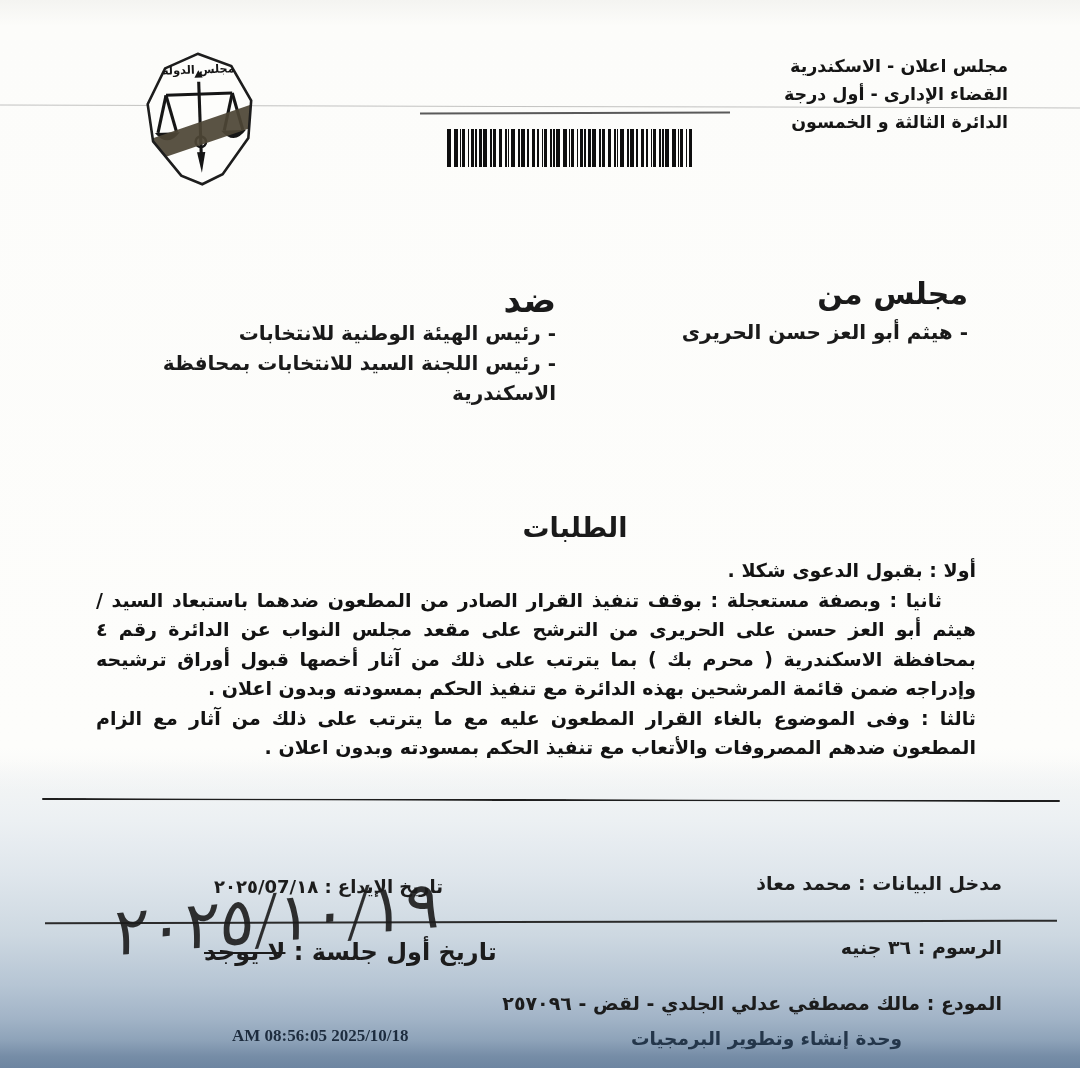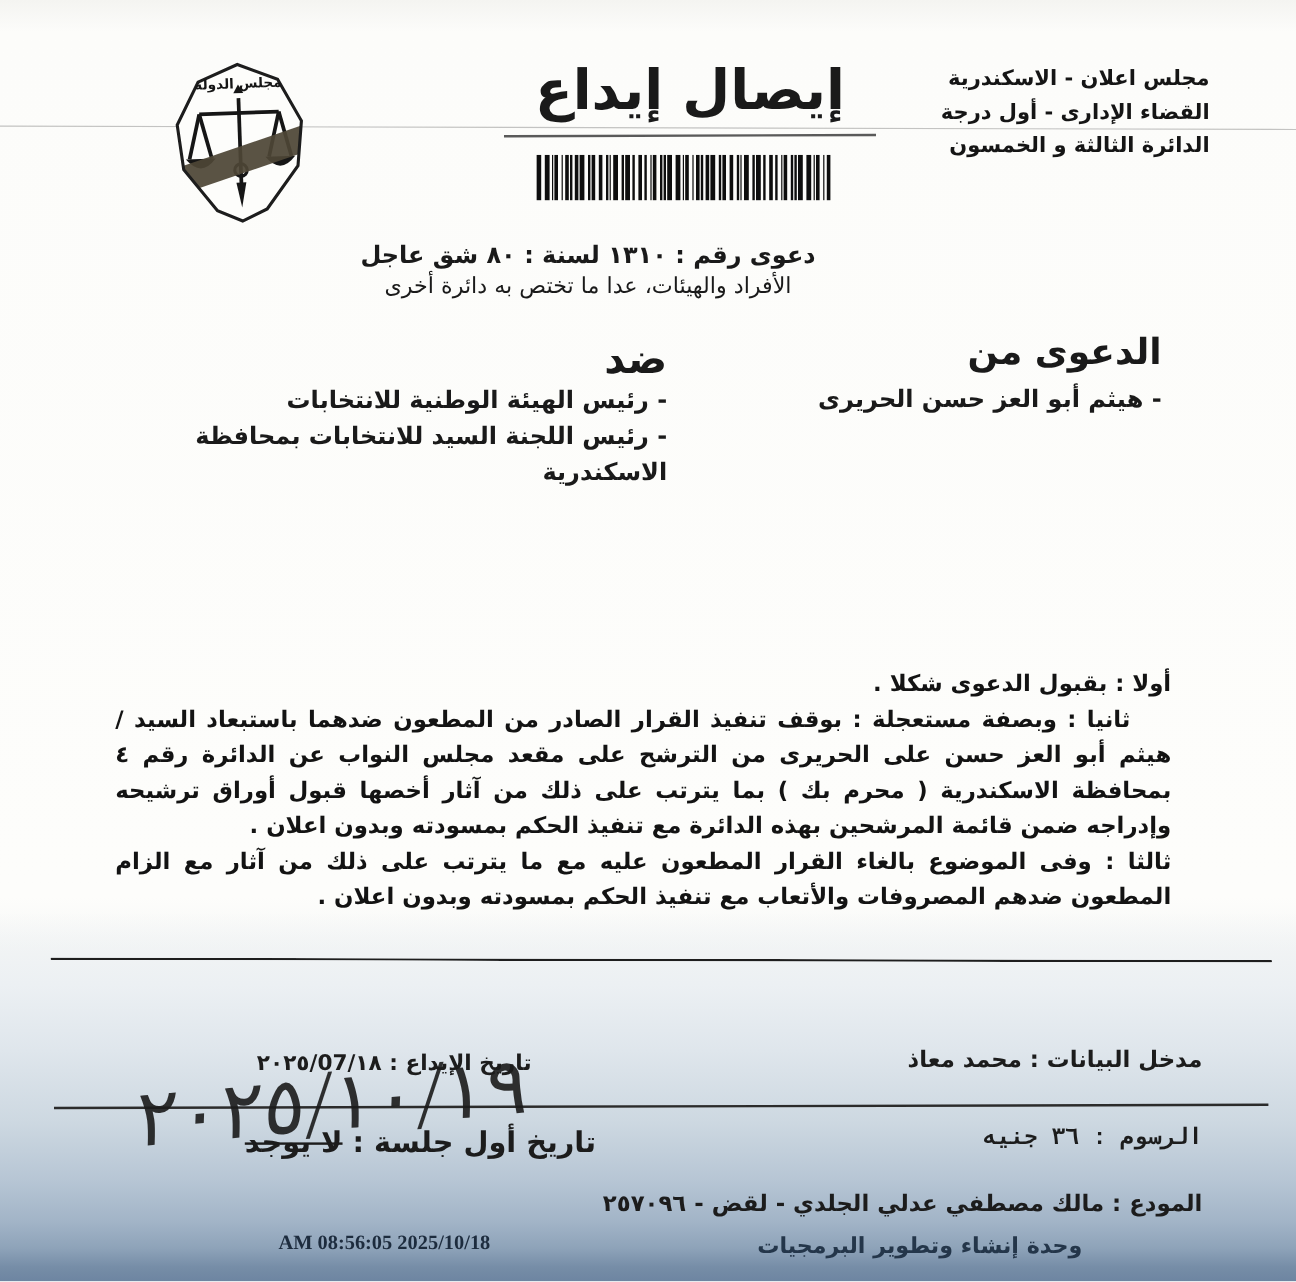--- a/index.html
+++ b/index.html
@@ -42,21 +42,21 @@
   .requests p.indent{text-indent:34px;}
   
   .lower{left:0;top:760px;width:1080px;height:308px;
     background:linear-gradient(180deg,rgba(243,246,247,0) 0px,rgba(233,238,242,.8) 62px,#dfe6ec 115px,#cdd8e1 175px,#b6c5d4 225px,#a2b4c7 258px,#8ea3b9 280px,#768da7 296px,#6d85a1 308px);}
   .sep-line-1{top:799px;left:42px;width:1018px;border-top:2.5px solid #1e1e1e;transform:rotate(.12deg);border-radius:2px;}
   .sep-line-2{top:921px;left:45px;width:1012px;border-top:2px solid #2b2b2b;transform:rotate(-.15deg);}
   
   .field{font-size:19px;font-weight:700;color:#1c1c1c;white-space:nowrap;}
   .f-data-entry{top:872px;right:78px;}
   .f-deposit-date{top:876px;left:214px;font-size:18px;}
-  .f-fees{top:936px;right:78px;font-family:Liberation Mono, monospace;}
+  .f-fees{top:936px;right:78px;}
   .f-first-session{top:938px;left:204px;font-size:24px;}
   .strike{text-decoration:line-through;text-decoration-thickness:2px;}
   .handwriting{top:880px;left:62px;width:430px;text-align:center;font-size:66px;font-weight:300;
     color:#1b1b1b;transform:rotate(-5deg) skewX(-7deg);letter-spacing:3px;opacity:.9;}
   .f-depositor{top:992px;right:78px;}
   
   .footer-unit{top:1028px;right:178px;font-size:18.5px;font-weight:700;color:#24364a;}
   .footer-timestamp{top:1026px;left:232px;direction:ltr;font-family:"Liberation Serif",serif;
     font-size:17px;font-weight:600;color:#1d2c3e;}
 </style>
@@ -89,46 +89,42 @@
         <polygon points="52,26 60,26 56,19"></polygon>
         <polygon points="52,98 60,98 56,118"></polygon>
       </g>
       <circle cx="56" cy="88" r="5" fill="none" stroke="#161616" stroke-width="2.5" clip-path="url(#shieldClip)"></circle>
       <polygon points="0,86 112,52 112,74 0,108" fill="#4d4636" opacity="0.93" clip-path="url(#shieldClip)"></polygon>
       <path d="M56 3 L88 16 L106 50 L102 86 L76 120 L56 129 L36 120 L10 86 L6 50 L24 16 Z" fill="none" stroke="#1d1d1d" stroke-width="2.5"></path>
       <text x="56" y="22" text-anchor="middle" font-size="11" font-weight="bold" fill="#161616">مجلس الدولة</text>
     </svg>
   </div>
 
-  <div class="abs title rtl">إيصال إيداع</div>
   <div class="abs title-underline"></div>
   <div class="abs barcode"><span style="width:4px;margin-right:3px"></span><span style="width:4px;margin-right:2px"></span><span style="width:1px;margin-right:1px"></span><span style="width:3px;margin-right:3px"></span><span style="width:1px;margin-right:2px"></span><span style="width:3px;margin-right:1px"></span><span style="width:2px;margin-right:2px"></span><span style="width:3px;margin-right:1px"></span><span style="width:4px;margin-right:3px"></span><span style="width:2px;margin-right:1px"></span><span style="width:3px;margin-right:3px"></span><span style="width:3px;margin-right:3px"></span><span style="width:2px;margin-right:1px"></span><span style="width:1px;margin-right:2px"></span><span style="width:4px;margin-right:3px"></span><span style="width:2px;margin-right:1px"></span><span style="width:4px;margin-right:2px"></span><span style="width:2px;margin-right:3px"></span><span style="width:3px;margin-right:2px"></span><span style="width:2px;margin-right:3px"></span><span style="width:1px;margin-right:1px"></span><span style="width:3px;margin-right:3px"></span><span style="width:2px;margin-right:1px"></span><span style="width:2px;margin-right:1px"></span><span style="width:4px;margin-right:3px"></span><span style="width:4px;margin-right:2px"></span><span style="width:1px;margin-right:1px"></span><span style="width:3px;margin-right:3px"></span><span style="width:1px;margin-right:2px"></span><span style="width:3px;margin-right:1px"></span><span style="width:2px;margin-right:2px"></span><span style="width:3px;margin-right:1px"></span><span style="width:4px;margin-right:3px"></span><span style="width:2px;margin-right:1px"></span><span style="width:3px;margin-right:3px"></span><span style="width:3px;margin-right:3px"></span><span style="width:2px;margin-right:1px"></span><span style="width:1px;margin-right:2px"></span><span style="width:4px;margin-right:3px"></span><span style="width:2px;margin-right:1px"></span><span style="width:4px;margin-right:2px"></span><span style="width:2px;margin-right:3px"></span><span style="width:3px;margin-right:2px"></span><span style="width:2px;margin-right:3px"></span><span style="width:1px;margin-right:1px"></span><span style="width:3px;margin-right:3px"></span><span style="width:2px;margin-right:1px"></span><span style="width:2px;margin-right:1px"></span><span style="width:4px;margin-right:3px"></span><span style="width:4px;margin-right:2px"></span><span style="width:1px;margin-right:1px"></span><span style="width:3px;margin-right:3px"></span><span style="width:1px;margin-right:2px"></span><span style="width:3px;margin-right:1px"></span></div>
 
   <div class="abs court rtl">
     <div>مجلس اعلان - الاسكندرية</div>
     <div>القضاء الإدارى - أول درجة</div>
     <div>الدائرة الثالثة و الخمسون</div>
   </div>
 
-  <div class="abs case rtl">
-    <div class="case-line1">دعوى رقم : ١٣١٠ لسنة : ٨٠ شق عاجل</div>
-    <div class="case-line2">الأفراد والهيئات، عدا ما تختص به دائرة أخرى</div>
-  </div>
 
   <div class="abs filed rtl">
-    <div class="filed-heading">الدعوى من</div>
+    <div class="filed-heading">مجلس من</div>
     <div class="filed-name">- هيثم أبو العز حسن الحريرى</div>
   </div>
 
   <div class="abs against rtl">
     <div class="against-heading">ضد</div>
     <div class="against-item">- رئيس الهيئة الوطنية للانتخابات</div>
     <div class="against-item">- رئيس اللجنة السيد للانتخابات بمحافظة الاسكندرية</div>
   </div>
 
+  <div class="abs requests-heading rtl">الطلبات</div>
   <div class="abs requests rtl">
     <p>أولا : بقبول الدعوى شكلا .</p>
     <p class="indent">ثانيا : وبصفة مستعجلة : بوقف تنفيذ القرار الصادر من المطعون ضدهما باستبعاد السيد / هيثم أبو العز حسن على الحريرى من الترشح على مقعد مجلس النواب عن الدائرة رقم ٤ بمحافظة الاسكندرية ( محرم بك ) بما يترتب على ذلك من آثار أخصها قبول أوراق ترشيحه وإدراجه ضمن قائمة المرشحين بهذه الدائرة مع تنفيذ الحكم بمسودته وبدون اعلان .</p>
     <p>ثالثا : وفى الموضوع بالغاء القرار المطعون عليه مع ما يترتب على ذلك من آثار مع الزام المطعون ضدهم المصروفات والأتعاب مع تنفيذ الحكم بمسودته وبدون اعلان .</p>
   </div>
 
   <div class="abs lower"></div>
   <div class="abs sep-line-1"></div>
   <div class="abs sep-line-2"></div>
 

